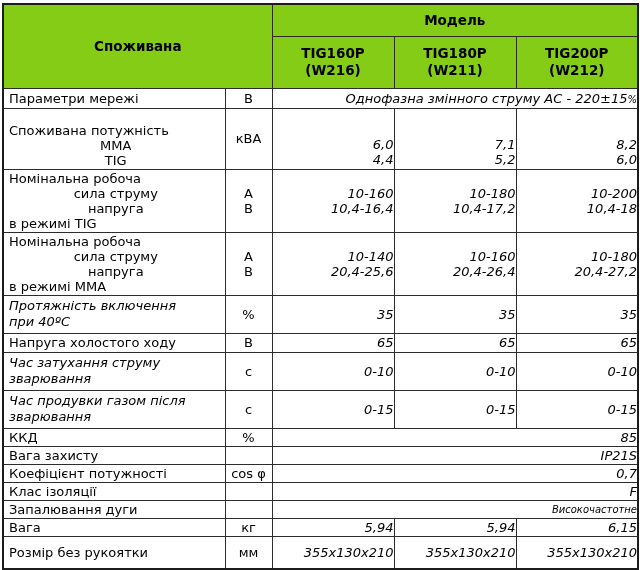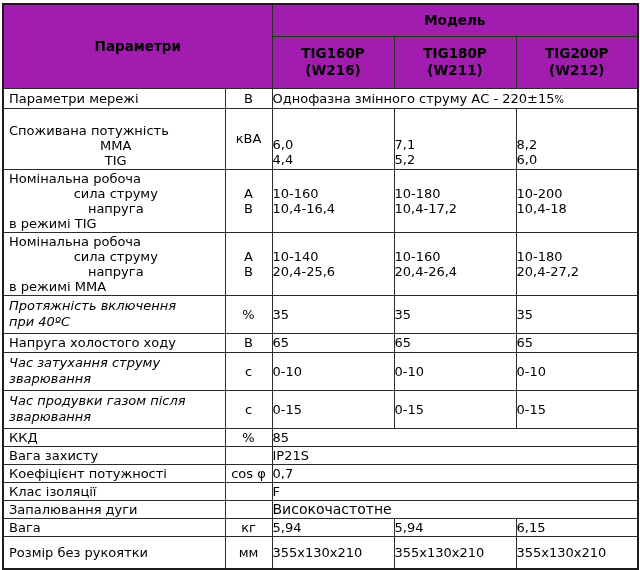--- a/index.html
+++ b/index.html
@@ -13,49 +13,49 @@
     border-collapse:collapse;table-layout:fixed;width:636px;
     border:2.5px solid #1c1c1c;
   }
   col.c-param{width:222px;}
   col.c-unit{width:47px;}
   col.c-m{width:122px;}
   td{
     border:1.5px solid #2c2c2c;vertical-align:middle;padding:0;
     overflow:hidden;
   }
-  .hdr{background:#a21caf;font-weight:bold;text-align:center;font-size:13.5px;}
+  .hdr{background:#84cc16;font-weight:bold;text-align:center;font-size:13.5px;}
   .p{text-align:left;padding:1px 2px 1px 5px;}
   .u{text-align:center;}
-  .v{text-align:left;}
+  .v{text-align:right;font-style:italic;}
   .line{line-height:15px;}
   .hline{line-height:17px;}
   .dline{line-height:16px;font-style:italic;}
   .sub{font-weight:normal;text-align:center;}
   .top{vertical-align:top;padding-top:14px;}
   .bot{vertical-align:bottom;padding-bottom:2px;}
-  .small{font-size:14px;}
+  .small{font-size:10px;}
   .pct{font-size:10px;}
 </style>
 </head>
 <body>
 
 <div class="wrap">
 <table>
   <colgroup>
     <col class="c-param">
         <col class="c-unit">
         <col class="c-m">
         <col class="c-m">
         <col class="c-m">
   </colgroup>
   <tbody>
 
     <tr style="height:32px">
-      <td class="hdr" colspan="2" rowspan="2">Параметри</td>
+      <td class="hdr" colspan="2" rowspan="2">Споживана</td>
       <td class="hdr" colspan="3">Модель</td>
     </tr>
     <tr style="height:52px">
       <td class="hdr">
         <div class="hline">TIG160P</div>
         <div class="hline">(W216)</div>
       </td>
       <td class="hdr">
         <div class="hline">TIG180P</div>
         <div class="hline">(W211)</div>

